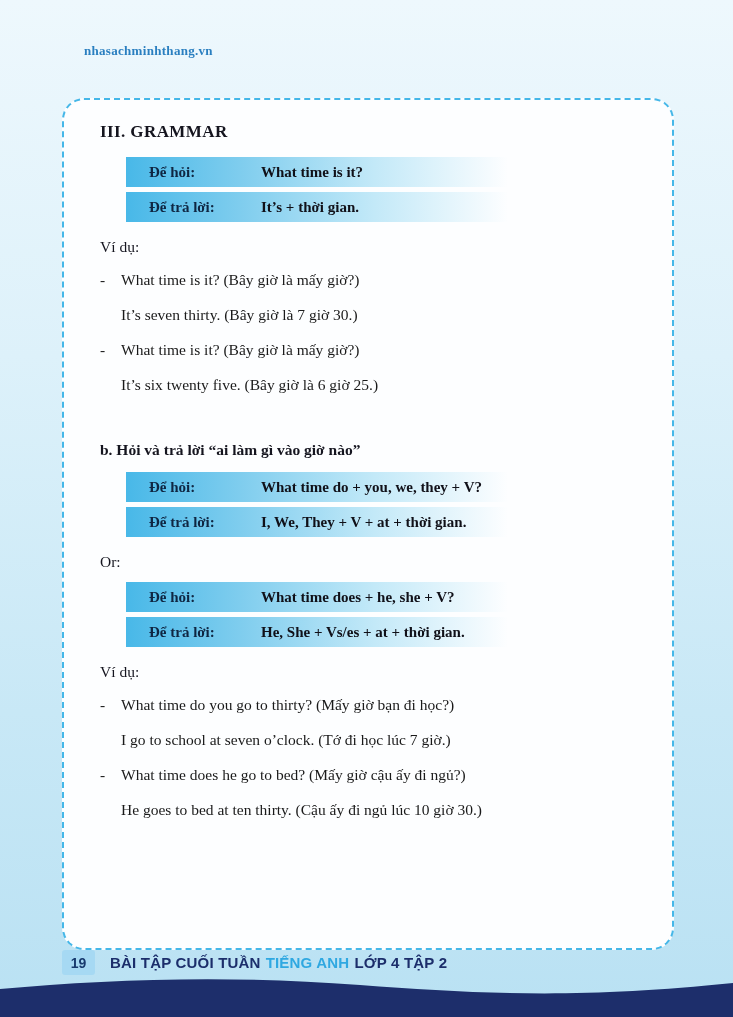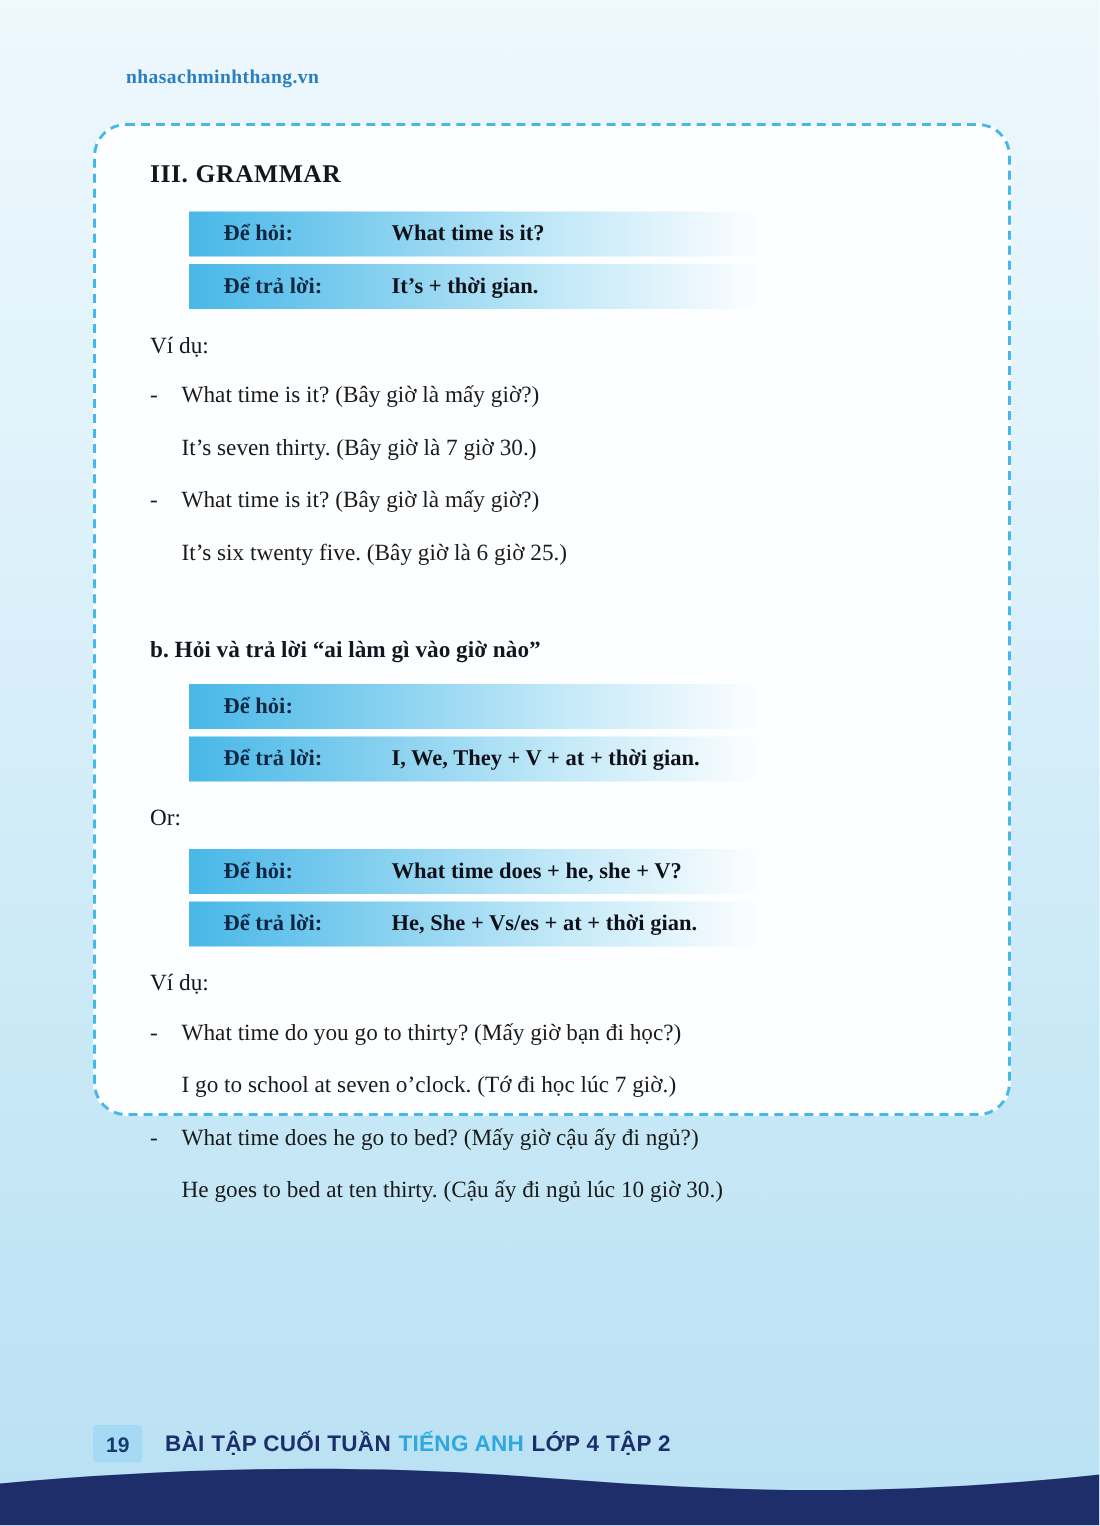--- a/index.html
+++ b/index.html
@@ -17,23 +17,23 @@
     top:43px;
     left:84px;
     font-size:13px;
     font-weight:bold;
     letter-spacing:0.3px;
     color:#2a7fc0;
   }
   .content-box {
     position:absolute;
     left:62px;
-    top:82px;
+    top:98px;
     width:612px;
-    height:662px;
+    height:852px;
     box-sizing:border-box;
     background:#fdfeff;
     border:2px dashed #45b7e8;
     border-radius:22px;
     padding:22px 30px 0 36px;
   }
   .grammar-title {
     margin:0 0 15px 0;
     font-size:17px;
     font-weight:bold;
@@ -172,20 +172,21 @@
       <span class="ex-bullet"></span>
       <span>It’s six twenty five. (Bây giờ là 6 giờ 25.)</span>
     </div>
 
     <div class="section-b">
       <div class="section-heading">b. Hỏi và trả lời “ai làm gì vào giờ nào”</div>
 
       <div class="rule-table">
         <div class="rule-row">
           <span class="rule-label">Để hỏi:</span>
+          <span class="rule-value">What time do + you, we, they + V?</span>
         </div>
         <div class="rule-row">
           <span class="rule-label">Để trả lời:</span>
           <span class="rule-value">I, We, They + V + at + thời gian.</span>
         </div>
       </div>
 
       <div class="or-label">Or:</div>
 
       <div class="rule-table">

